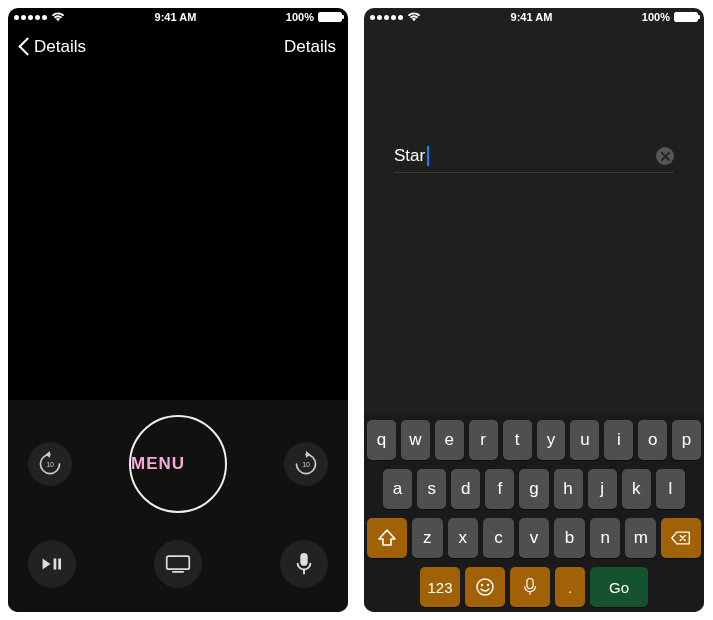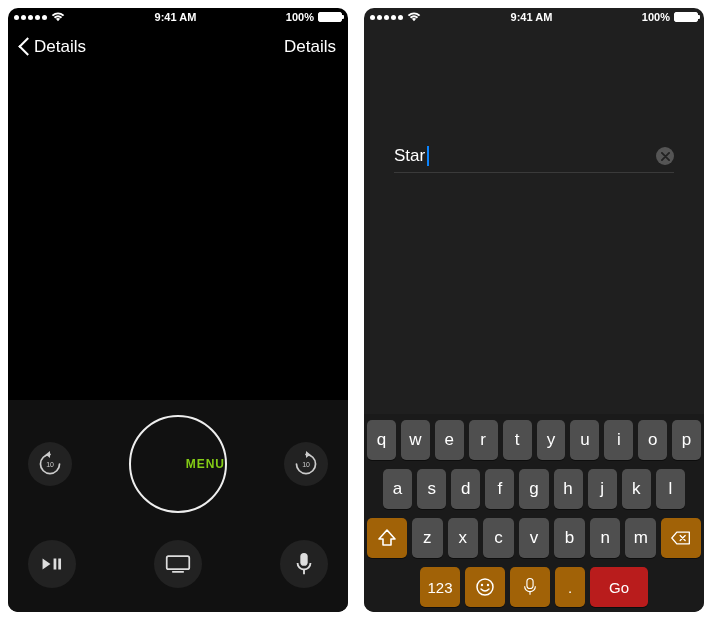--- a/index.html
+++ b/index.html
@@ -79,23 +79,23 @@
       display: flex;
       align-items: center;
       justify-content: space-between;
     }
     .row1 { height: 100px; }
     .row2 { height: 48px; }
     .menu-button {
       width: 98px; height: 98px;
       border: 2px solid #eee;
       border-radius: 50%;
-      display: flex; align-items: center; justify-content: flex-end;
-      font-size: 12px; font-weight: 600; letter-spacing: 1px;
-      color: #84cc16;
+      display: flex; align-items: center; justify-content: flex-start;
+      font-size: 17px; font-weight: 600; letter-spacing: 1px;
+      color: #f9a8d4;
     }
     .skip-btn {
       width: 44px; height: 44px; border-radius: 50%; background: #222;
       display: flex; align-items: center; justify-content: center;
     }
     .skip-svg { width: 26px; height: 26px; }
     .small-btn {
       width: 48px; height: 48px; border-radius: 50%; background: #222;
       display: flex; align-items: center; justify-content: center;
     }
@@ -142,21 +142,21 @@
     .key-dark { background: #a16207; }
     .kb-row1 .key { flex: 1; }
     .kb-row2 { padding: 0 16px; }
     .kb-row3 .key { flex: 1; }
     .kb-row3 .special { flex: 0 0 40px; }
     .kb-row4 .key { font-size: 15px; }
     .key-123 { flex: 0 0 40px; }
     .key-emoji { flex: 0 0 40px; }
     .key-space { flex: 1; }
     .key-dot { flex: 0 0 30px; }
-    .key-go { flex: 0 0 58px; background: #b91c1c; font-size: 16px;}
+    .key-go { flex: 0 0 58px; background: #14532d; font-size: 16px;}
     .shift-svg, .del-svg, .mic-svg, .emoji-svg { width: 20px; height: 20px; }
     .mic2-svg { width: 18px; height: 24px; }
     .tv-svg { width: 26px; height: 20px; }
     .playpause-svg { width: 22px; height: 16px; }
   </style>
 </head>
 <body>
 
 <div class="phone">
   <div class="status-bar">

